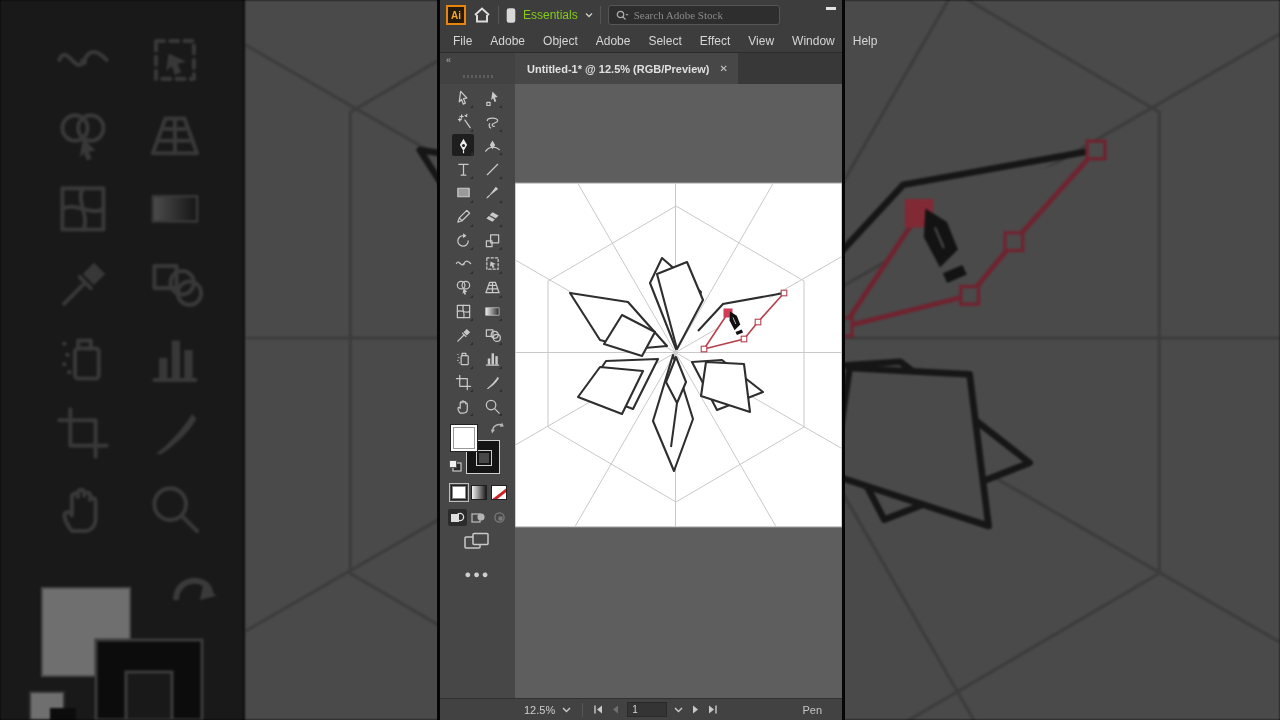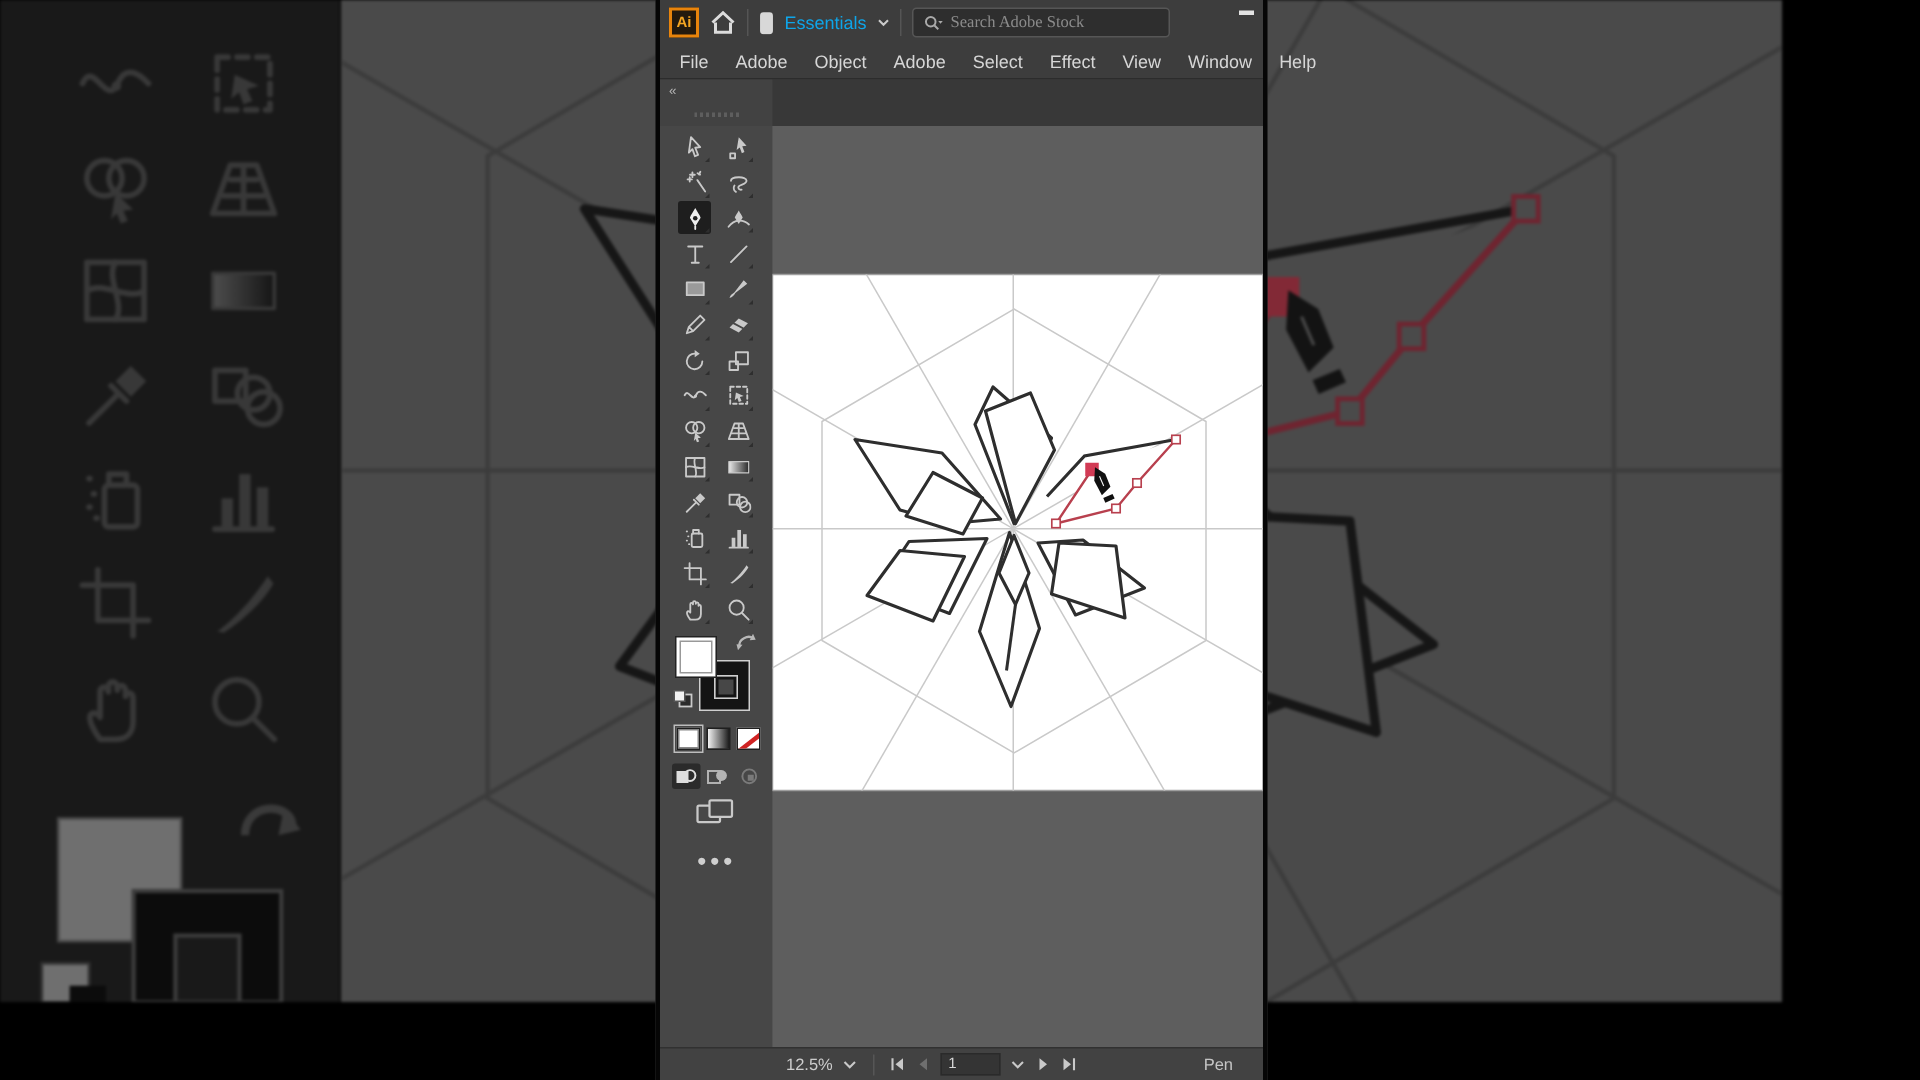--- a/index.html
+++ b/index.html
@@ -1,34 +1,34 @@
 <!DOCTYPE html>
 <html><head>
 <meta charset="utf-8">
 <style>
   * { margin:0; padding:0; box-sizing:border-box; }
   html,body { width:1280px; height:720px; overflow:hidden; background:#000;
     font-family:"Liberation Sans", sans-serif; }
-  .stage { position:relative; width:1188px; height:720px; }
+  .stage { position:relative; width:1280px; height:720px; }
 
   
   #bg { position:absolute; inset:0; z-index:0; filter:blur(1.1px); }
 
   
   .app { position:absolute; left:437px; top:0; width:408px; height:720px; z-index:1;
     border-left:3px solid #060606; border-right:3px solid #060606;
     background:#474747; display:flex; flex-direction:column; }
 
   .topbar { height:30px; background:#3d3d3d; display:flex; align-items:center;
     padding:0 6px; gap:7px; flex:0 0 auto; }
   .ai-logo { width:20px; height:20px; background:#241a0e; border:2px solid #e8840c;
     color:#f5a623; font-size:10px; font-weight:bold; display:flex; align-items:center;
     justify-content:center; }
   .tb-sep { width:1px; height:18px; background:#555; }
-  .ws-label { color:#0ea5e9; font-size:12px; }
+  .ws-label { color:#84cc16; font-size:12px; }
   .chev { width:8px; height:8px; fill:#c9c9c9; }
   .searchbox { display:flex; align-items:center; gap:5px; background:#2e2e2e;
     border:1px solid #565656; border-radius:3px; height:20px; padding:0 7px; width:172px; }
   .searchbox input { background:transparent; border:none; outline:none; color:#bbb;
     font-size:11px; width:130px; font-family:Liberation Serif, serif; }
   .searchbox input::placeholder { color:#8b8b8b; }
   .win-dash { margin-left:auto; width:10px; height:3px; background:#e3e3e3; align-self:flex-start; margin-top:7px; }
 
   .menubar { height:23px; background:#3d3d3d; border-bottom:1px solid #2c2c2c;
     display:flex; align-items:center; padding:0 4px; flex:0 0 auto;text-align:right; }
@@ -258,20 +258,24 @@
         <span class="mi">View</span>
         <span class="mi">Window</span>
         <span class="mi">Help</span>
       </div>
 
     <div class="tabstrip">
       <div class="panelhead">
         <span class="collapse">«</span>
         <span class="grip"></span>
       </div>
+      <div class="tab">
+        <span>Untitled-1* @ 12.5% (RGB/Preview)</span>
+        <span class="x">✕</span>
+      </div>
       <div class="tabrest"></div>
     </div>
 
     <div class="bodyrow">
 
       <div class="toolbar" id="toolbar">
         <div class="fillswatch"></div>
         <div class="strokeswatch"></div>
         <svg class="swapbtn" viewBox="0 0 15 13">
           <path d="M3,10 C2,5 9,2 12,4.5" stroke="currentColor" stroke-width="1.5" fill="none"></path>

